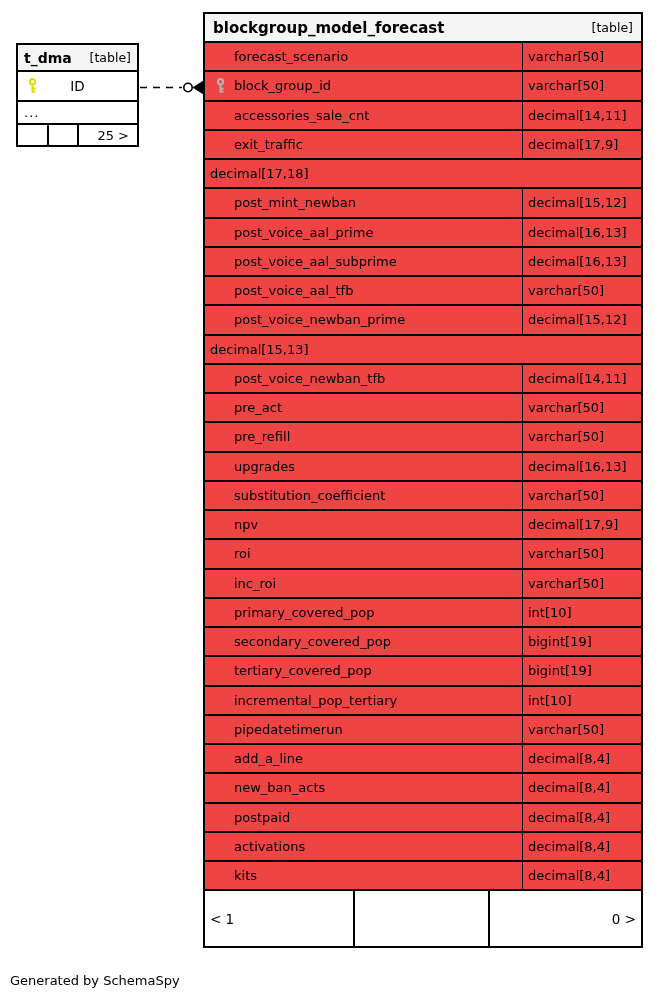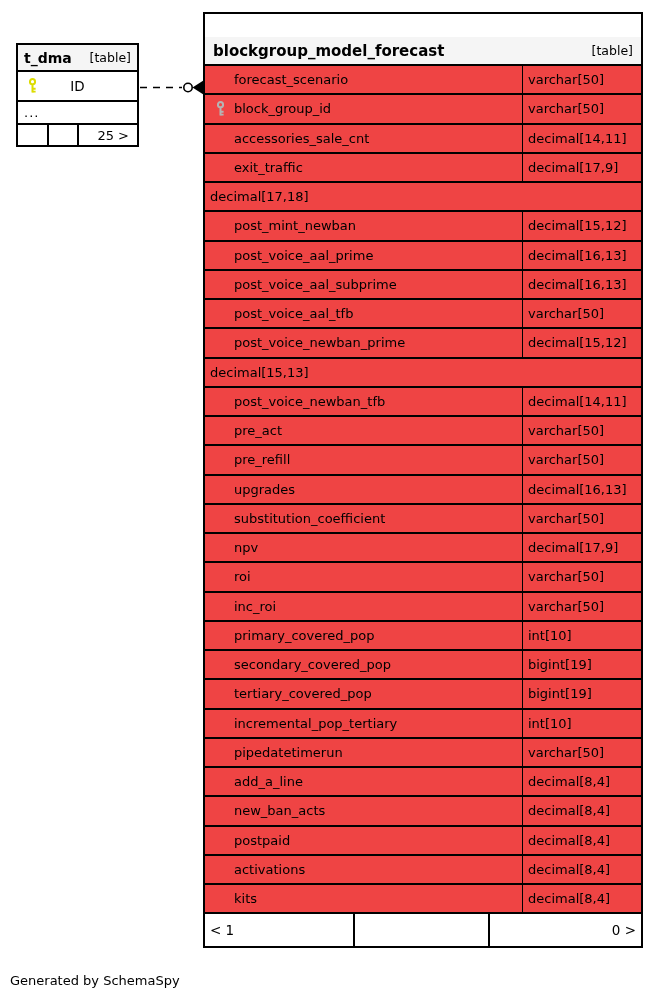--- a/index.html
+++ b/index.html
@@ -13,21 +13,21 @@
   }
   #left-table{left:16px;top:43px;width:123px;height:104px;}
   #main-table{left:203px;top:12px;width:440px;height:936px;}
 
   .tbl-header{
     background:var(--header-bg,#f5f5f5);border-bottom:2px solid var(--border,#000);
     display:flex;align-items:center;justify-content:space-between;
     box-sizing:border-box;flex:0 0 auto;
   }
   #left-table .tbl-header{height:27px;padding:0 6px;}
-  #main-table .tbl-header{height:29px;padding:0 8px;margin-top:23px;}
+  #main-table .tbl-header{height:29px;padding:0 8px;}
   .tbl-name{font-weight:bold;font-size:14px;white-space:nowrap;}
   #main-table .tbl-name{font-size:15px;}
   .tbl-tag{font-size:12.5px;white-space:nowrap;}
 
   
   .lt-row{box-sizing:border-box;border-bottom:2px solid var(--border,#000);
     position:relative;display:flex;align-items:center;flex:0 0 auto;}
   #lt-id-row{height:30px;justify-content:center;font-size:13.5px;}
   #lt-dots-row{height:23px;padding-left:6px;font-size:13px;letter-spacing:1px;}
   #lt-footer{flex:1;display:flex;font-size:13px;}

